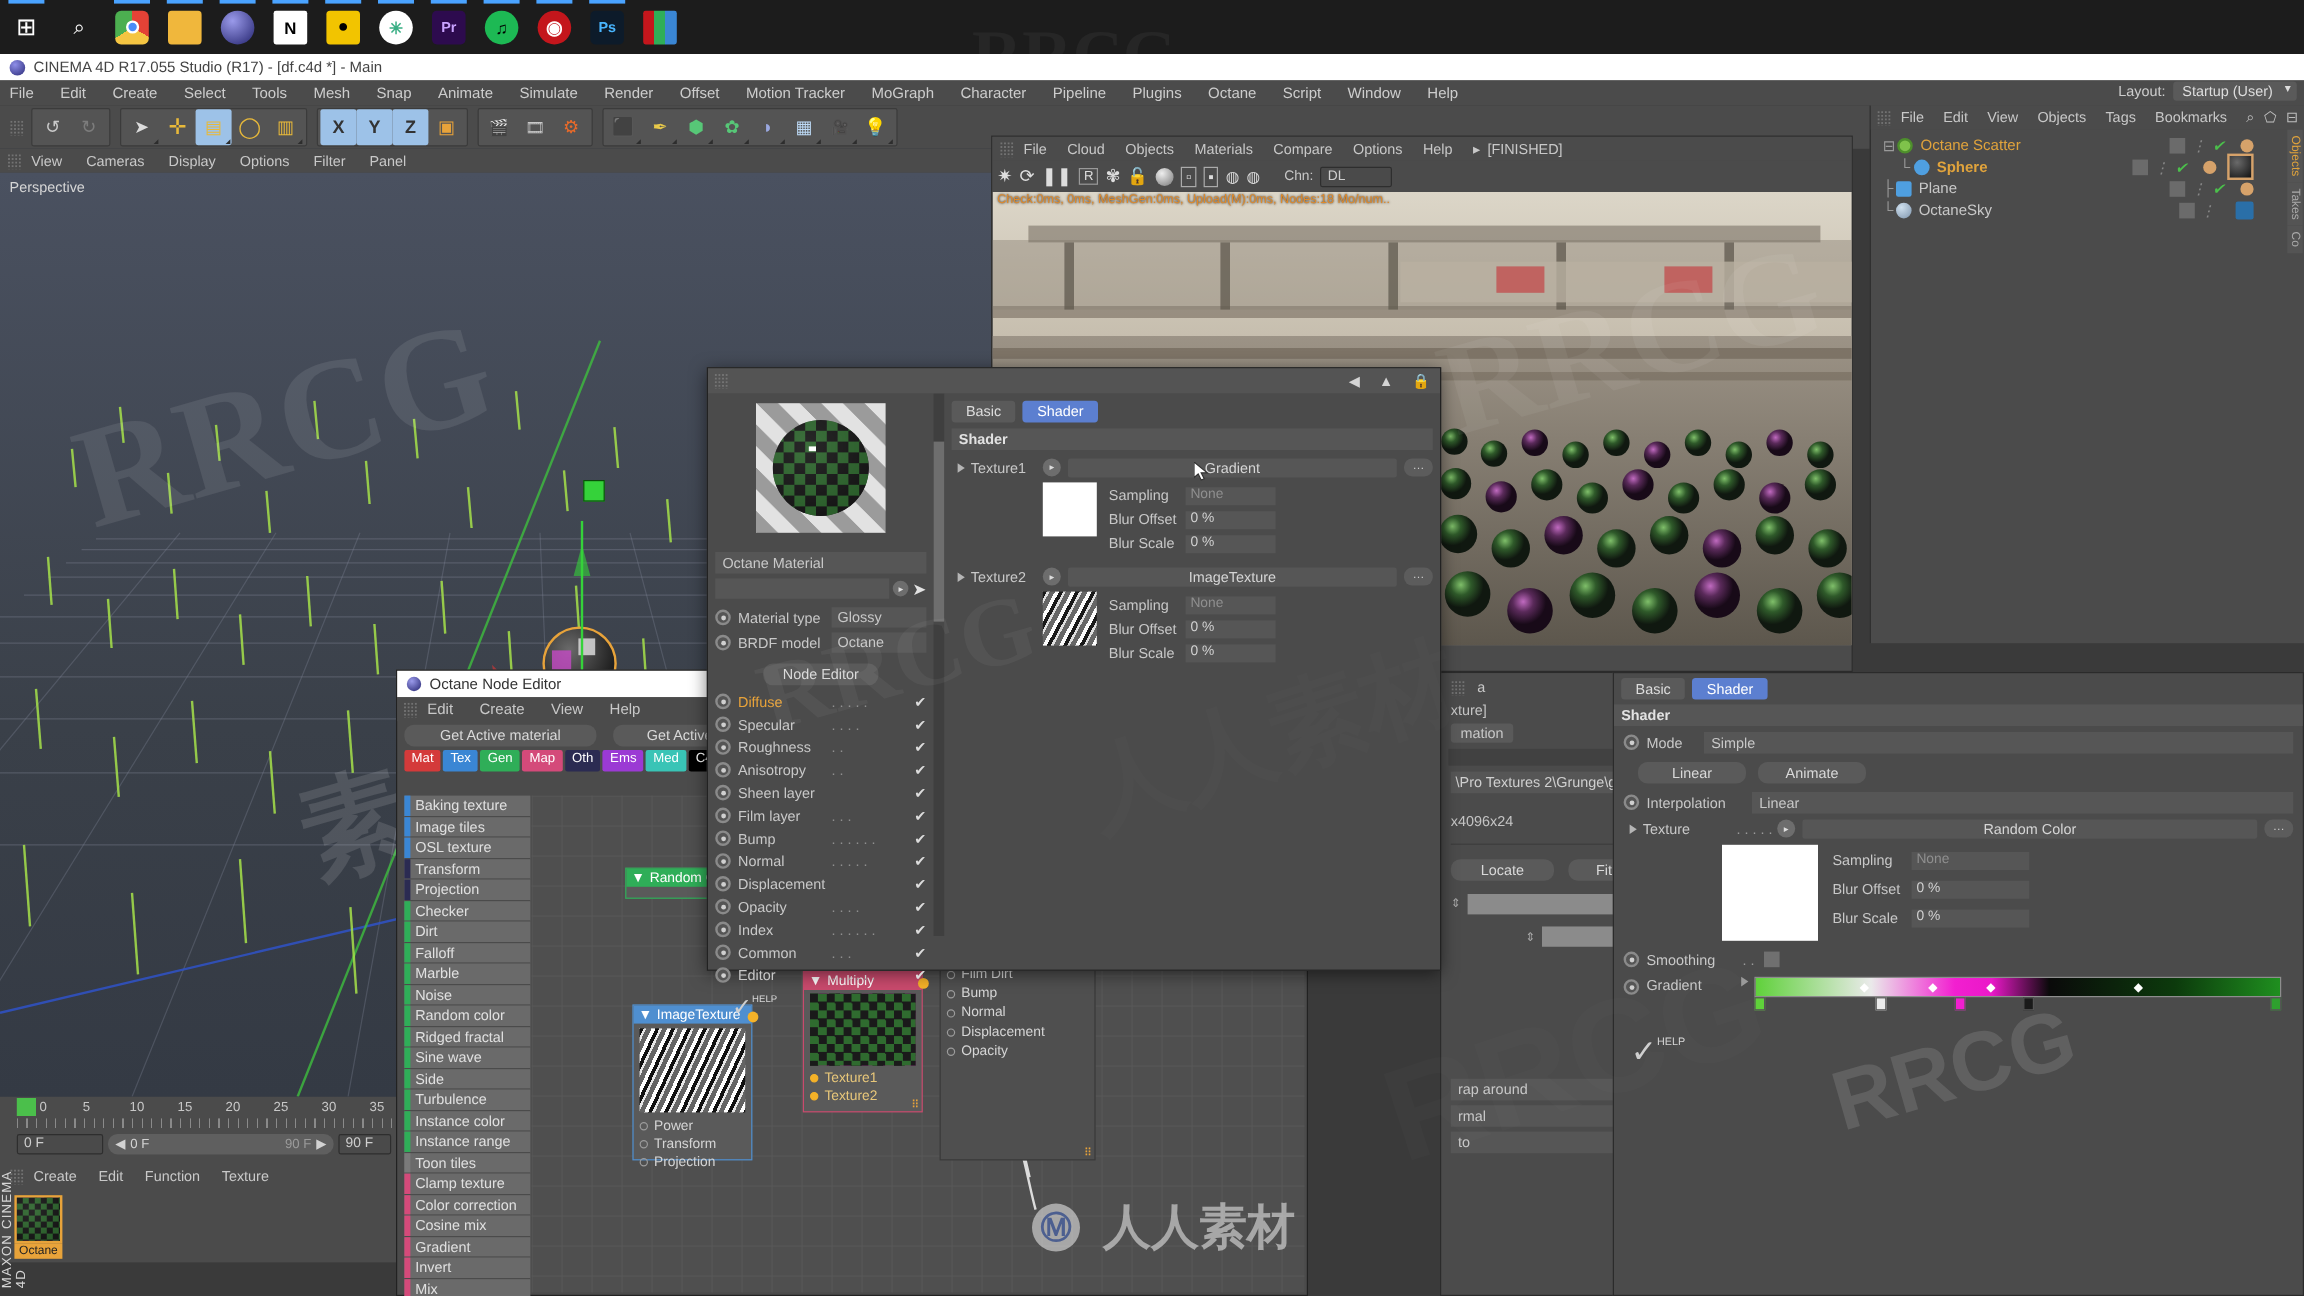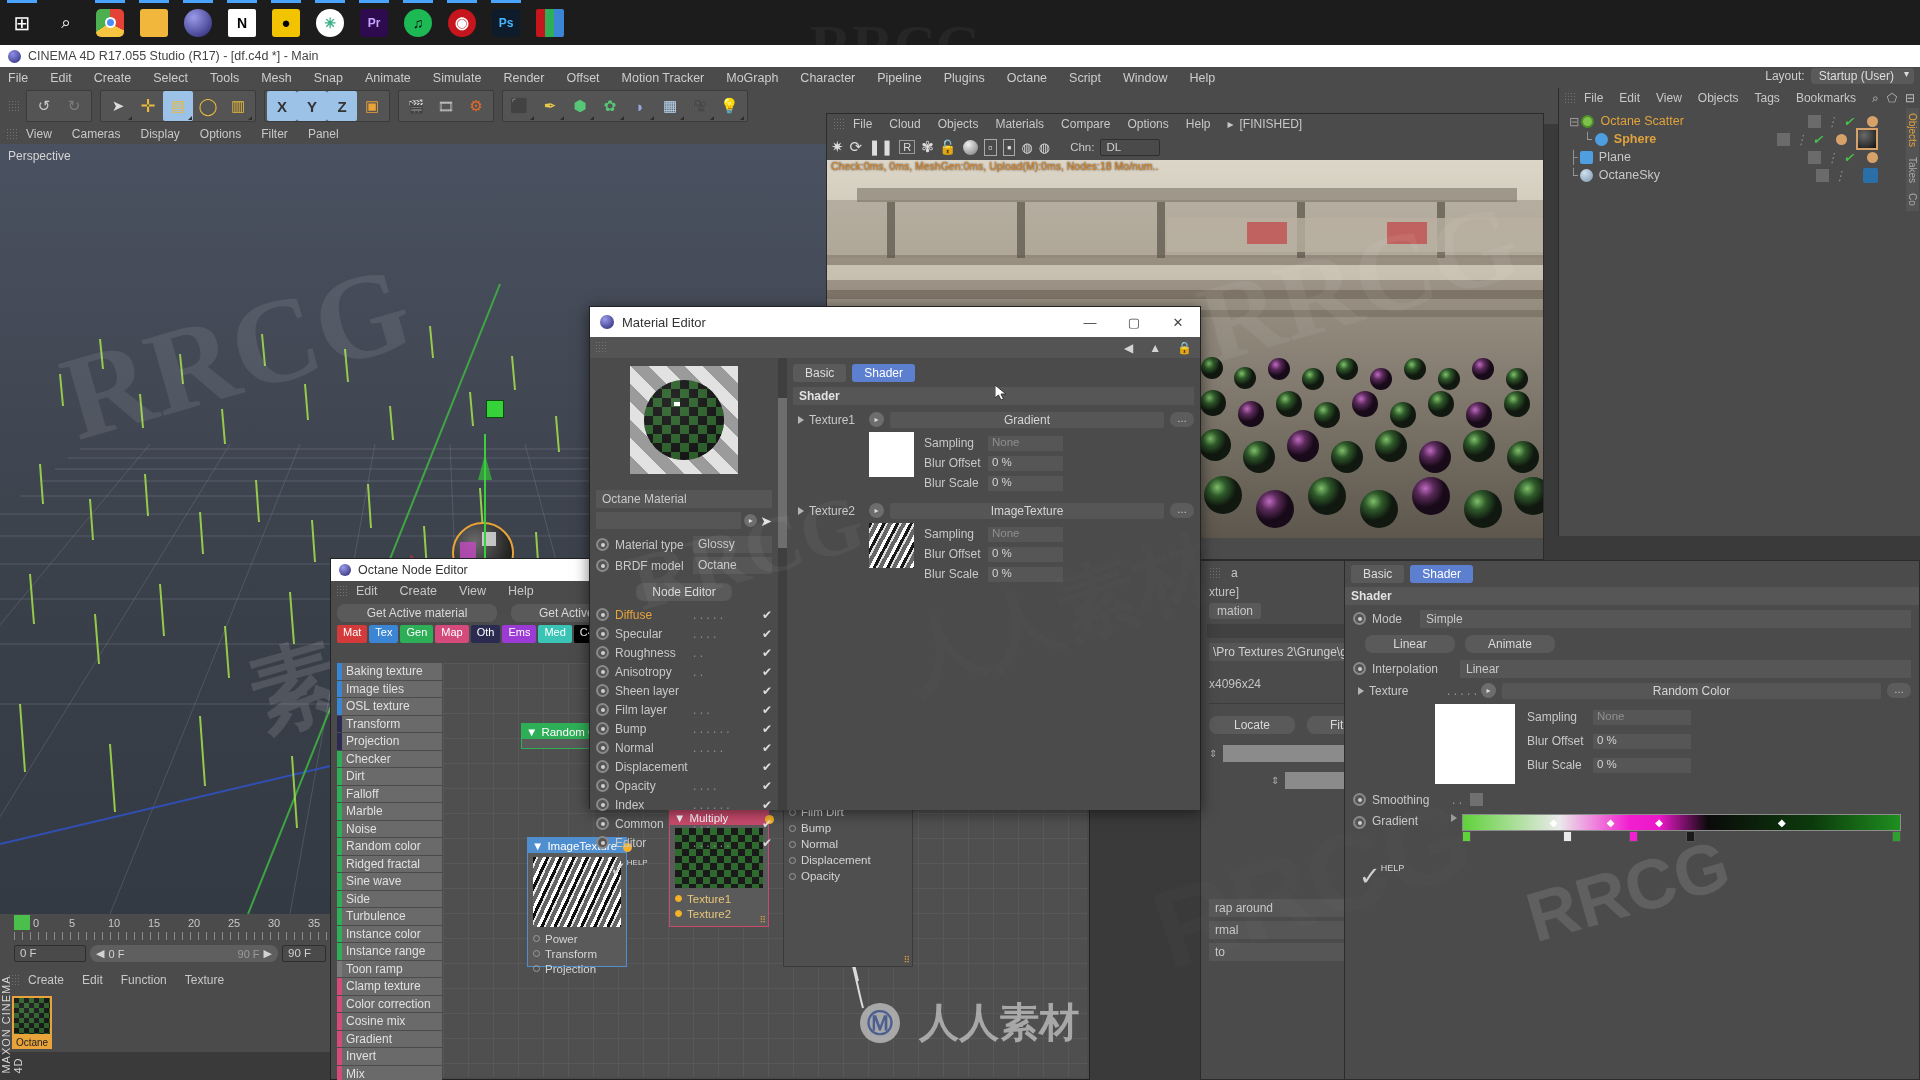--- a/index.html
+++ b/index.html
@@ -802,21 +802,21 @@
       <div class="nlitem"><i class="bar" style="background:#2fae58"></i><span>Falloff</span></div>
       <div class="nlitem"><i class="bar" style="background:#2fae58"></i><span>Marble</span></div>
       <div class="nlitem"><i class="bar" style="background:#2fae58"></i><span>Noise</span></div>
       <div class="nlitem"><i class="bar" style="background:#2fae58"></i><span>Random color</span></div>
       <div class="nlitem"><i class="bar" style="background:#2fae58"></i><span>Ridged fractal</span></div>
       <div class="nlitem"><i class="bar" style="background:#2fae58"></i><span>Sine wave</span></div>
       <div class="nlitem"><i class="bar" style="background:#2fae58"></i><span>Side</span></div>
       <div class="nlitem"><i class="bar" style="background:#2fae58"></i><span>Turbulence</span></div>
       <div class="nlitem"><i class="bar" style="background:#2fae58"></i><span>Instance color</span></div>
       <div class="nlitem"><i class="bar" style="background:#2fae58"></i><span>Instance range</span></div>
-      <div class="nlitem"><i class="bar" style="background:#7a7a7a"></i><span>Toon ramp</span></div>
+      <div class="nlitem"><i class="bar" style="background:#7a7a7a"></i><span>Toon tiles</span></div>
       <div class="nlitem"><i class="bar" style="background:#d44a7a"></i><span>Clamp texture</span></div>
       <div class="nlitem"><i class="bar" style="background:#d44a7a"></i><span>Color correction</span></div>
       <div class="nlitem"><i class="bar" style="background:#d44a7a"></i><span>Cosine mix</span></div>
       <div class="nlitem"><i class="bar" style="background:#d44a7a"></i><span>Gradient</span></div>
       <div class="nlitem"><i class="bar" style="background:#d44a7a"></i><span>Invert</span></div>
       <div class="nlitem"><i class="bar" style="background:#d44a7a"></i><span>Mix</span></div>
 
     </div>
 
     <div id="ne-canvas">
@@ -924,29 +924,20 @@
             <span class="pdot"></span>
             <span>Opacity</span>
           </div>
         <span style="position:absolute;right:2px;bottom:1px;color:#e8a33a;font-size:9px">⠿</span>
       </div>
       <div class="wm" style="left:170px;top:20px;font-size:90px;transform:rotate(-16deg);opacity:.5">RRCG</div>
     </div>
   </div>
 
   <div id="mateditor" class="abs">
-    <div id="me-title" class="nosel">
-      <span style="width:14px;height:14px;border-radius:50%;background:radial-gradient(circle at 35% 30%,#9a9aea,#23236e);margin-right:8px"></span>
-      <span>Material Editor</span>
-      <div id="me-wbtns">
-        <div>—</div>
-        <div>▢</div>
-        <div>✕</div>
-      </div>
-    </div>
     <div id="me-sub" class="nosel">
       <div class="grip"></div>
       <span style="margin-left:auto;margin-right:8px;display:flex;gap:16px;color:#d4d4d4;font-size:12px">
         <i style="font-style:normal">◀</i>
         <i style="font-style:normal">▲</i>
         <i style="font-style:normal">🔒</i>
       </span>
     </div>
     <div id="me-body">
 

